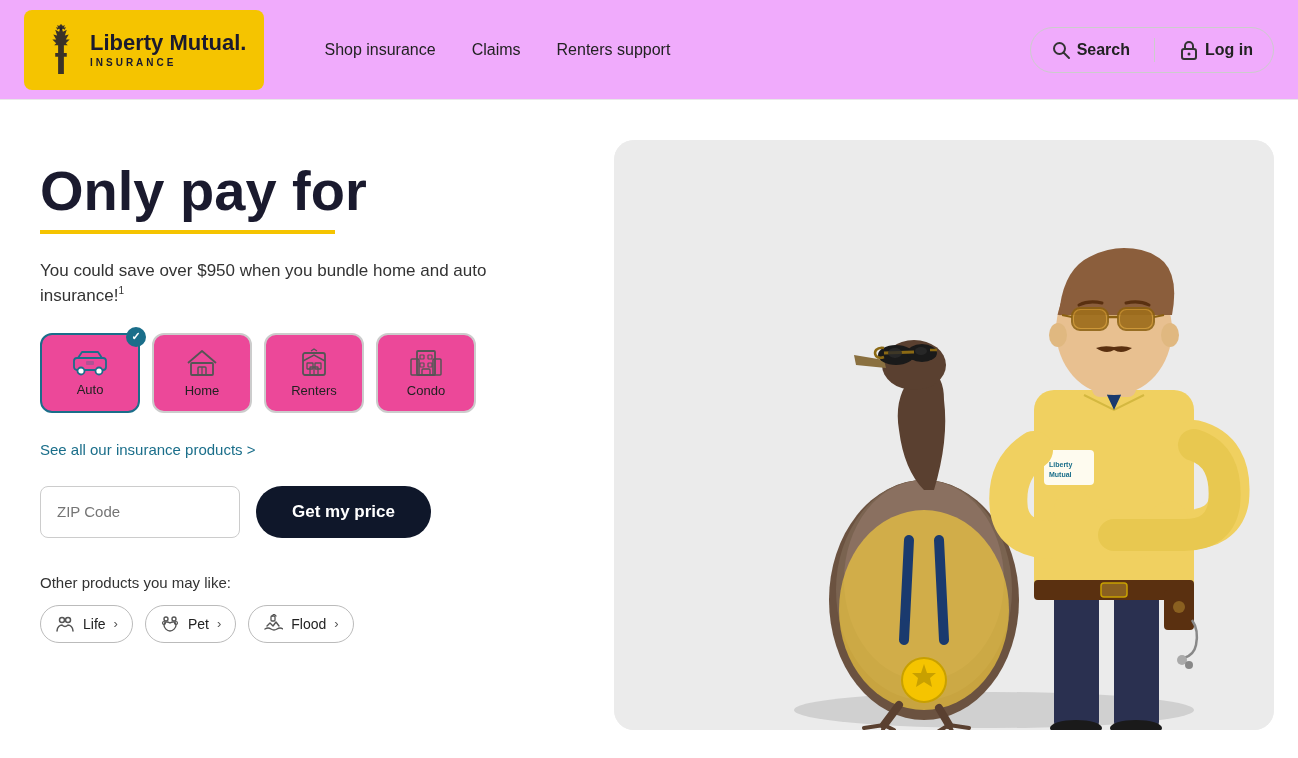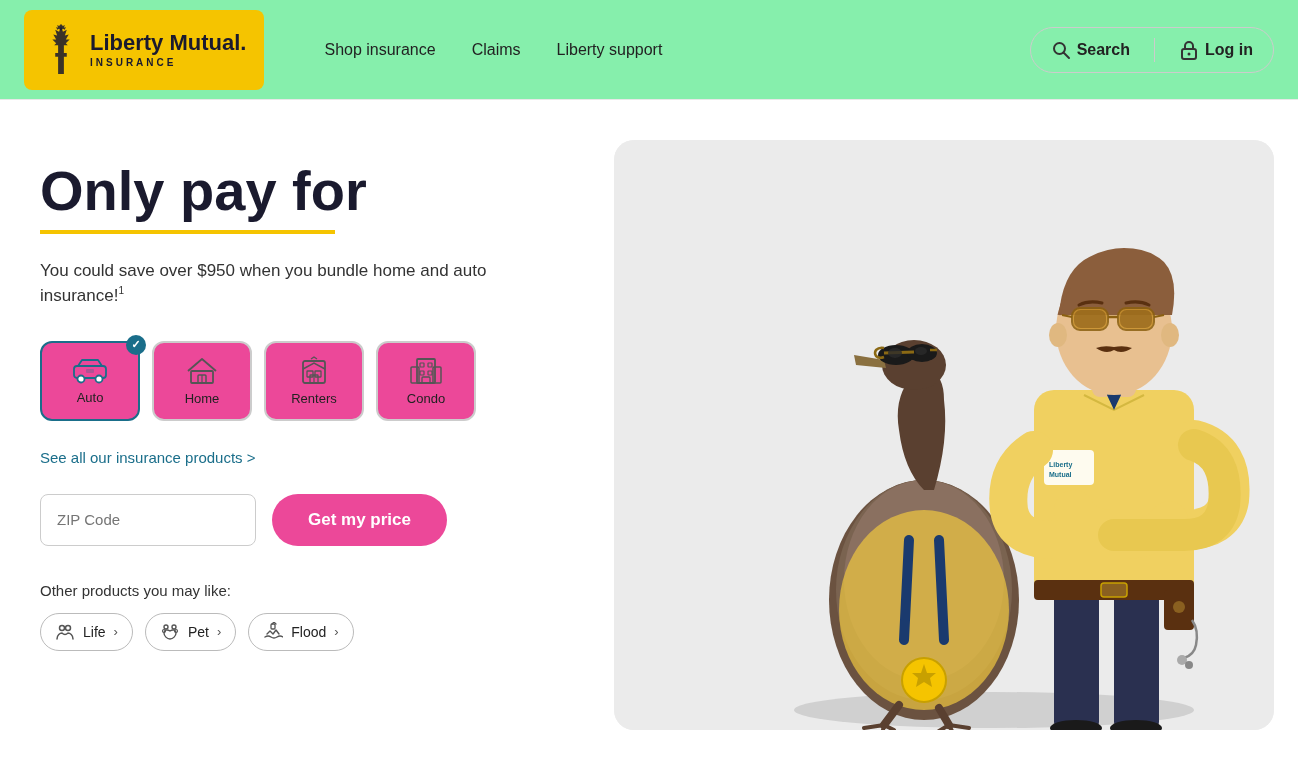--- a/index.html
+++ b/index.html
@@ -5,21 +5,21 @@
     * { margin: 0; padding: 0; box-sizing: border-box; }
     body { font-family: -apple-system, BlinkMacSystemFont, 'Segoe UI', Arial, sans-serif; background: #fff; overflow-x: hidden; }
 
     
     .navbar {
       display: flex;
       align-items: center;
       padding: 0 24px;
       height: 100px;
       border-bottom: 1px solid #e8e8e8;
-      background: #86efac;
+      background: #f0abfc;
       position: relative;
       z-index: 10;
     }
     .logo-wrap {
       background: #f5c400;
       border-radius: 8px;
       padding: 10px 18px;
       display: flex;
       align-items: center;
       gap: 10px;
@@ -108,21 +108,21 @@
     .hero-underline {
       width: 295px;
       height: 4px;
       background: #f5c400;
       margin-bottom: 24px;
       margin-top: 4px;
     }
     .hero-sub {
       font-size: 17px;
       color: #333;
-      margin-bottom: 32px;
+      margin-bottom: 24px;
       line-height: 1.5;
       max-width: 480px;
     }
     .hero-sub sup { font-size: 10px; }
 
     
     .ins-tabs {
       display: flex;
       gap: 12px;
       margin-bottom: 28px;
@@ -180,33 +180,33 @@
     }
 
     
     .zip-row {
       display: flex;
       gap: 16px;
       align-items: center;
       margin-bottom: 36px;
     }
     .zip-input {
-      width: 216px;
+      width: 200px;
       height: 52px;
       border: 1.5px solid #ccc;
       border-radius: 8px;
       padding: 6px 16px;
       font-size: 15px;
       color: #555;
       outline: none;
     }
     .cta-btn {
       height: 52px;
       padding: 15px 36px;
-      background: #ec4899;
+      background: #0f172a;
       color: #fff;
       font-size: 17px;
       font-weight: 700;
       border: none;
       border-radius: 50px;
       cursor: pointer;
       white-space: nowrap;
     }
 
     
@@ -265,21 +265,21 @@
     </svg>
     <div class="logo-text-wrap">
       <span class="logo-main">Liberty Mutual.</span>
       <span class="logo-sub">INSURANCE</span>
     </div>
   </div>
 
   <div class="nav-links">
     <a class="nav-link">Shop insurance</a>
     <a class="nav-link">Claims</a>
-    <a class="nav-link">Liberty support</a>
+    <a class="nav-link">Renters support</a>
   </div>
 
   <div class="nav-right">
     <button class="search-btn">
       <svg width="20" height="20" viewBox="0 0 20 20" fill="none">
         <circle cx="8.5" cy="8.5" r="5.5" stroke="#333" stroke-width="2"></circle>
         <line x1="12.5" y1="12.5" x2="18" y2="18" stroke="#333" stroke-width="2" stroke-linecap="round"></line>
       </svg>
       <span>Search</span>
     </button>

